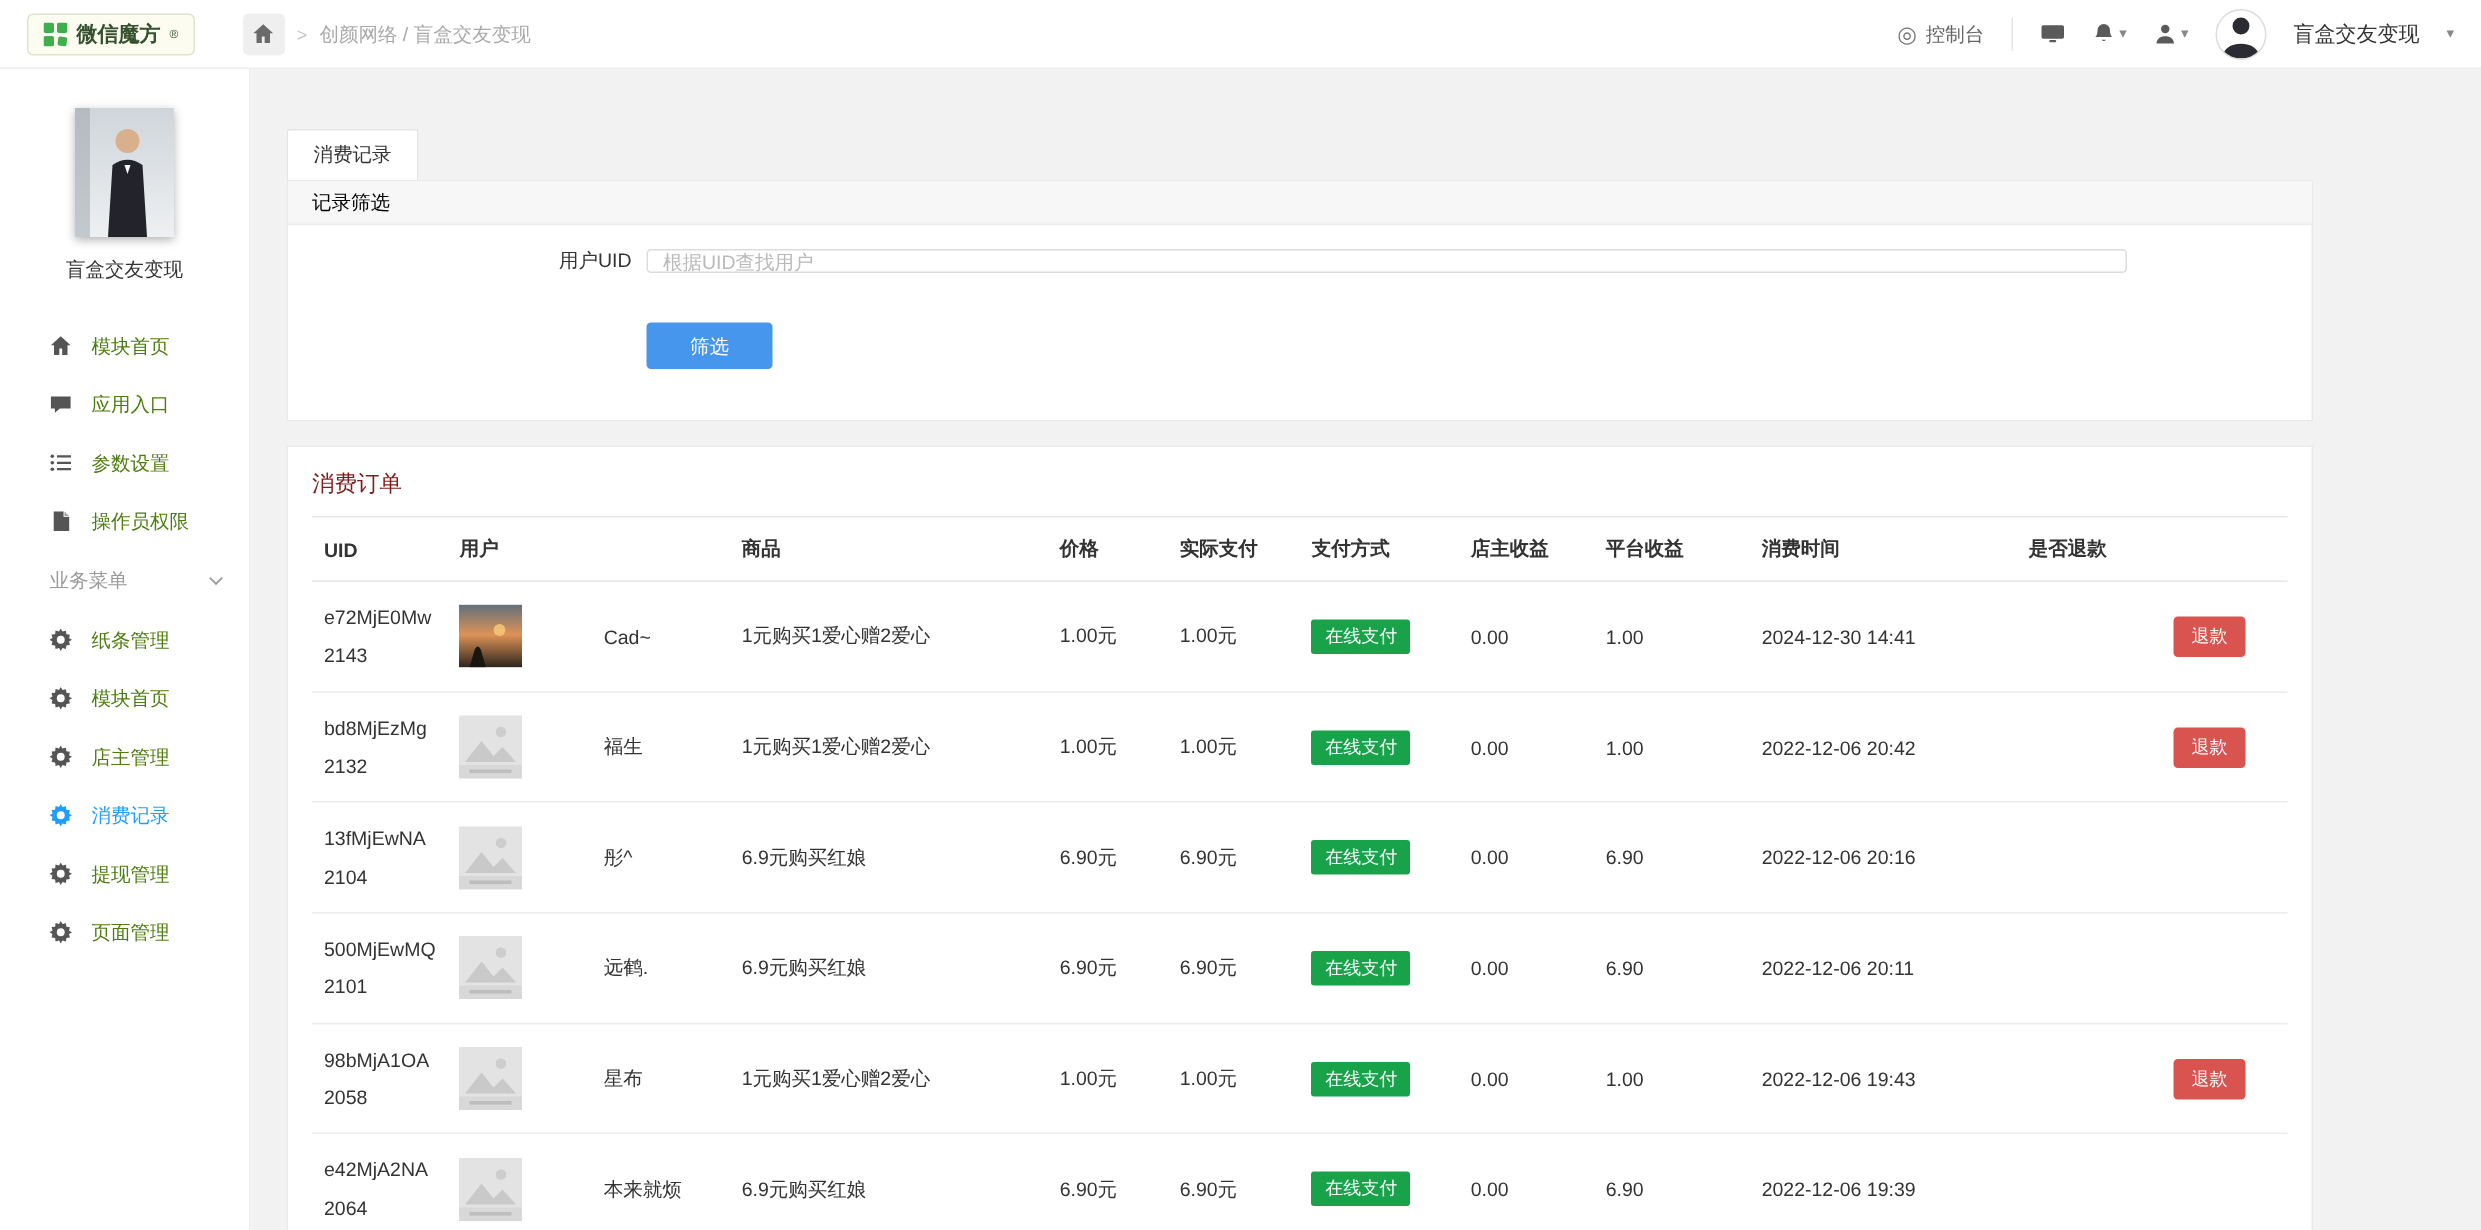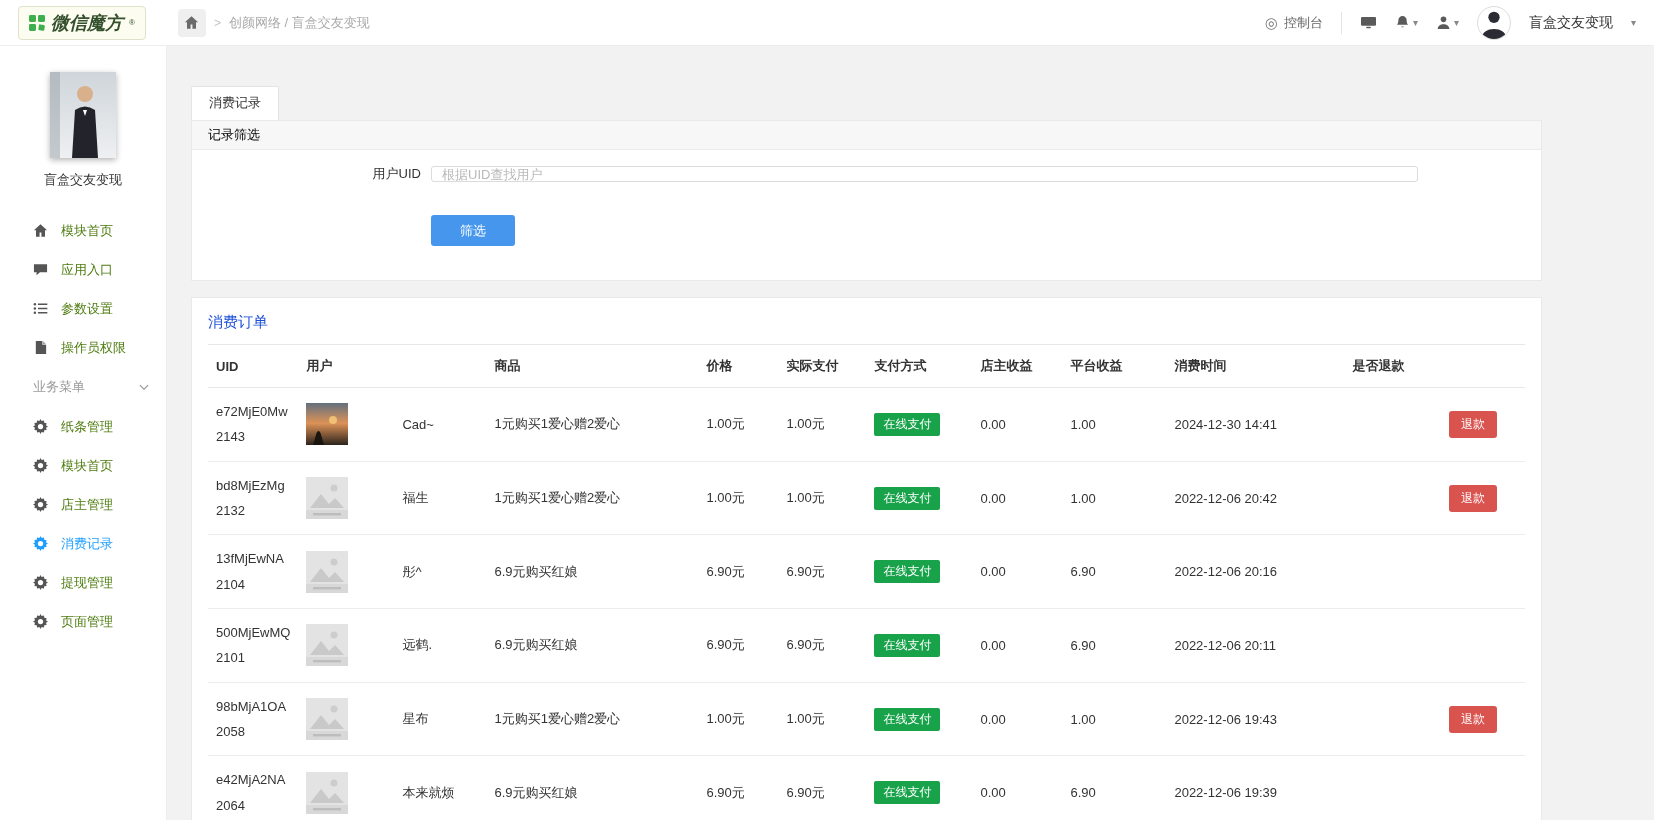--- a/index.html
+++ b/index.html
@@ -10,21 +10,21 @@
   }
   
   .topbar {
     height:46px; background:#fff; display:flex; align-items:center;
     padding:0 18px; border-bottom:1px solid #ededed; position:relative; z-index:5;
   }
   .logo-pill {
     display:flex; align-items:center; gap:6px; background:#fcfcf0;
     border:1px solid #dfe3c9; border-radius:4px; padding:4px 10px; cursor:pointer;
   }
-  .logo-pill .logo-text { font-weight:bold; color:#35502d; font-size:18px;font-style:italic; }
+  .logo-pill .logo-text { font-weight:bold; color:#35502d; font-size:14px; }
   .logo-pill sup { font-size:8px; color:#35502d; }
   .crumb-area { display:flex; align-items:center; margin-left:32px; gap:8px; }
   .home-btn {
     width:28px; height:28px; border-radius:4px; background:#efefef;
     display:flex; align-items:center; justify-content:center; cursor:pointer;
   }
   .crumb-sep { color:#c5c5c5; font-size:12px; }
   .crumb-text { color:#a9a9a9; font-size:13px; cursor:pointer; }
   .topbar-right { margin-left:auto; display:flex; align-items:center; gap:18px; }
   .console-link { display:flex; align-items:center; gap:6px; color:#666; cursor:pointer; }
@@ -83,21 +83,21 @@
     padding:0 10px; font-size:13px; color:#333; outline:none;
     font-family:"Liberation Sans","DejaVu Sans",sans-serif;
   }
   .uid-input::placeholder { color:#b9b9b9; }
   .filter-btn {
     margin:32px 0 0 215px; width:84px; height:31px;
     background:var(--primary-blue,#4596ec); color:#fff; border:none; border-radius:3px;
     font-size:13px; cursor:pointer; font-family:inherit;
   }
   .orders-card { margin-top:16px; padding-bottom:60px; }
-  .orders-title { padding:15px 16px 12px; font-size:15px; color:#1d4ed8; }
+  .orders-title { padding:15px 16px 12px; font-size:15px; color:#7f1d1d; }
   .orders-table { width:calc(100% - 32px); margin:0 16px; border-collapse:collapse; }
   .orders-table th {
     text-align:left; font-weight:bold; font-size:13px; color:#333;
     padding:12px 8px; border-top:1px solid #e7e7e7; border-bottom:1px solid #e7e7e7;
   }
   .orders-table td {
     padding:11px 8px; border-bottom:1px solid #ececec; font-size:13px;
     color:#333; vertical-align:middle;
   }
   .uid-line { line-height:1.95; }

